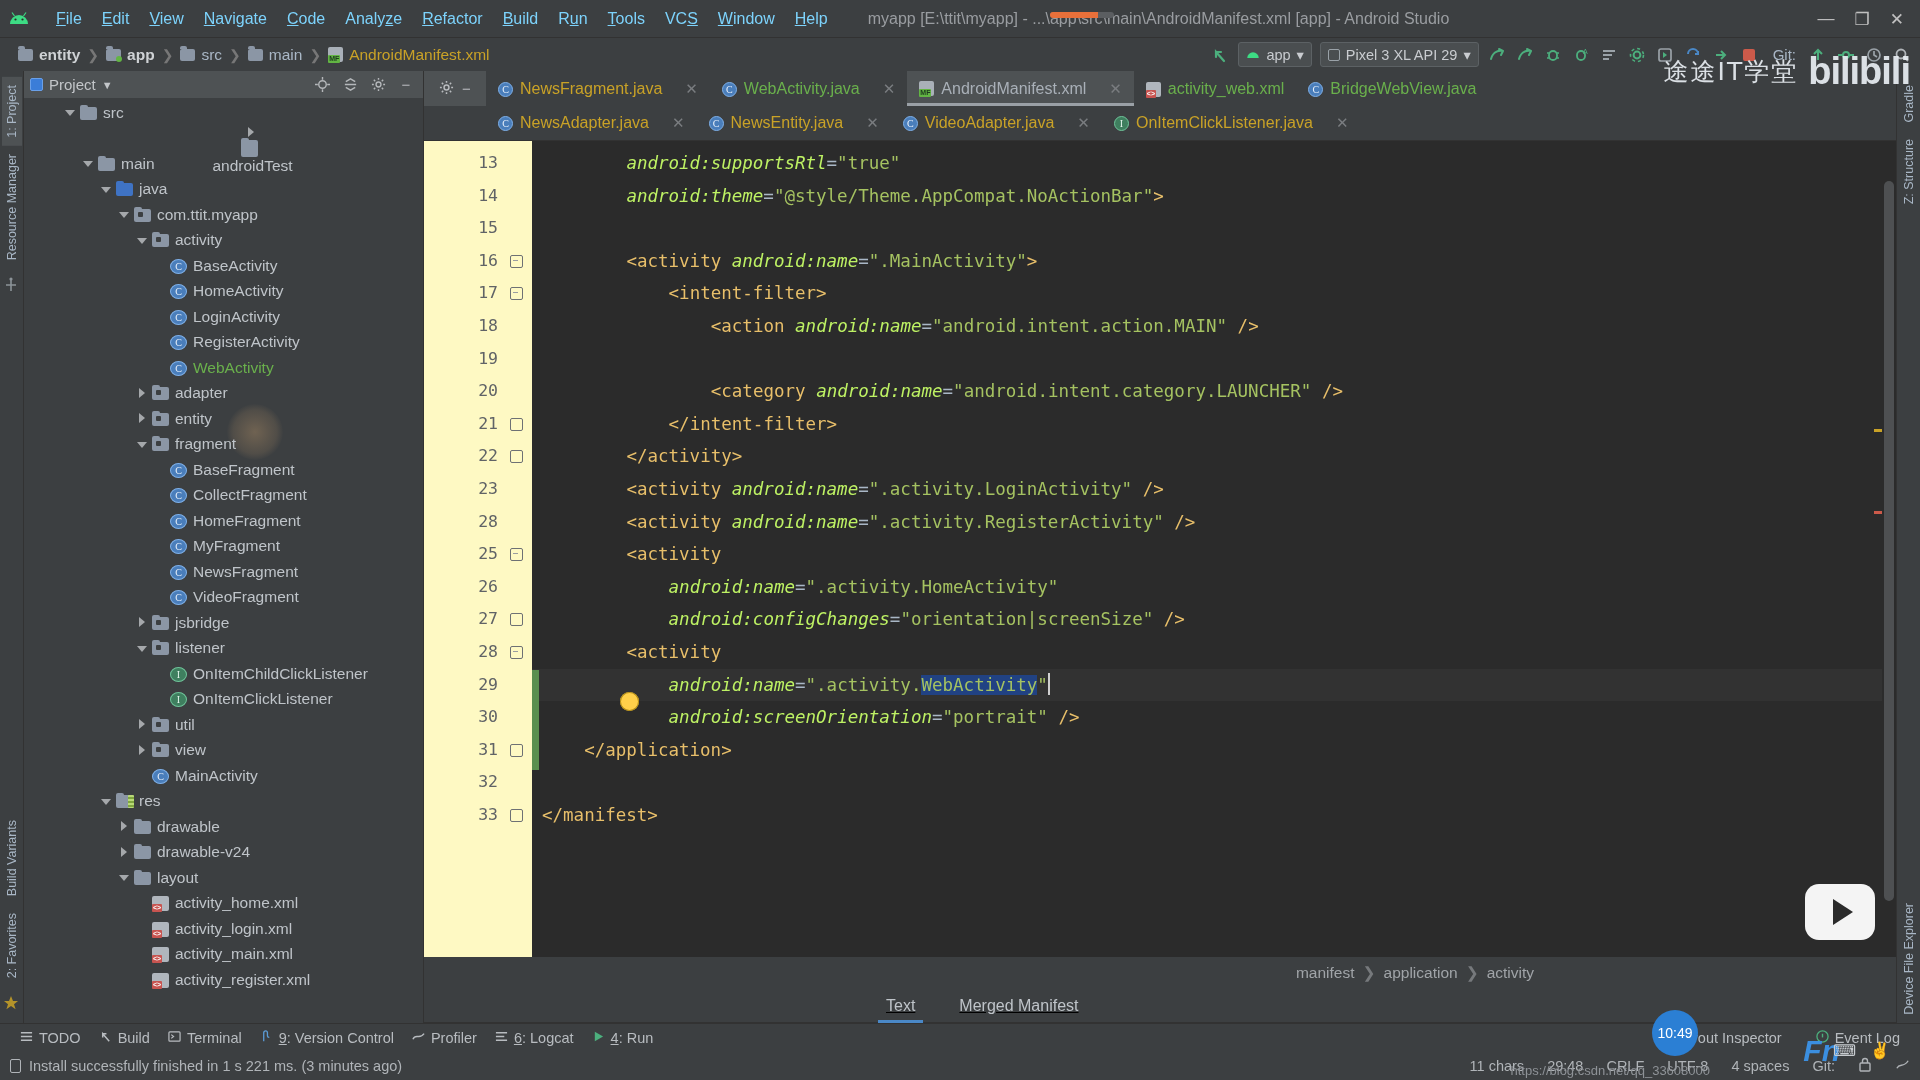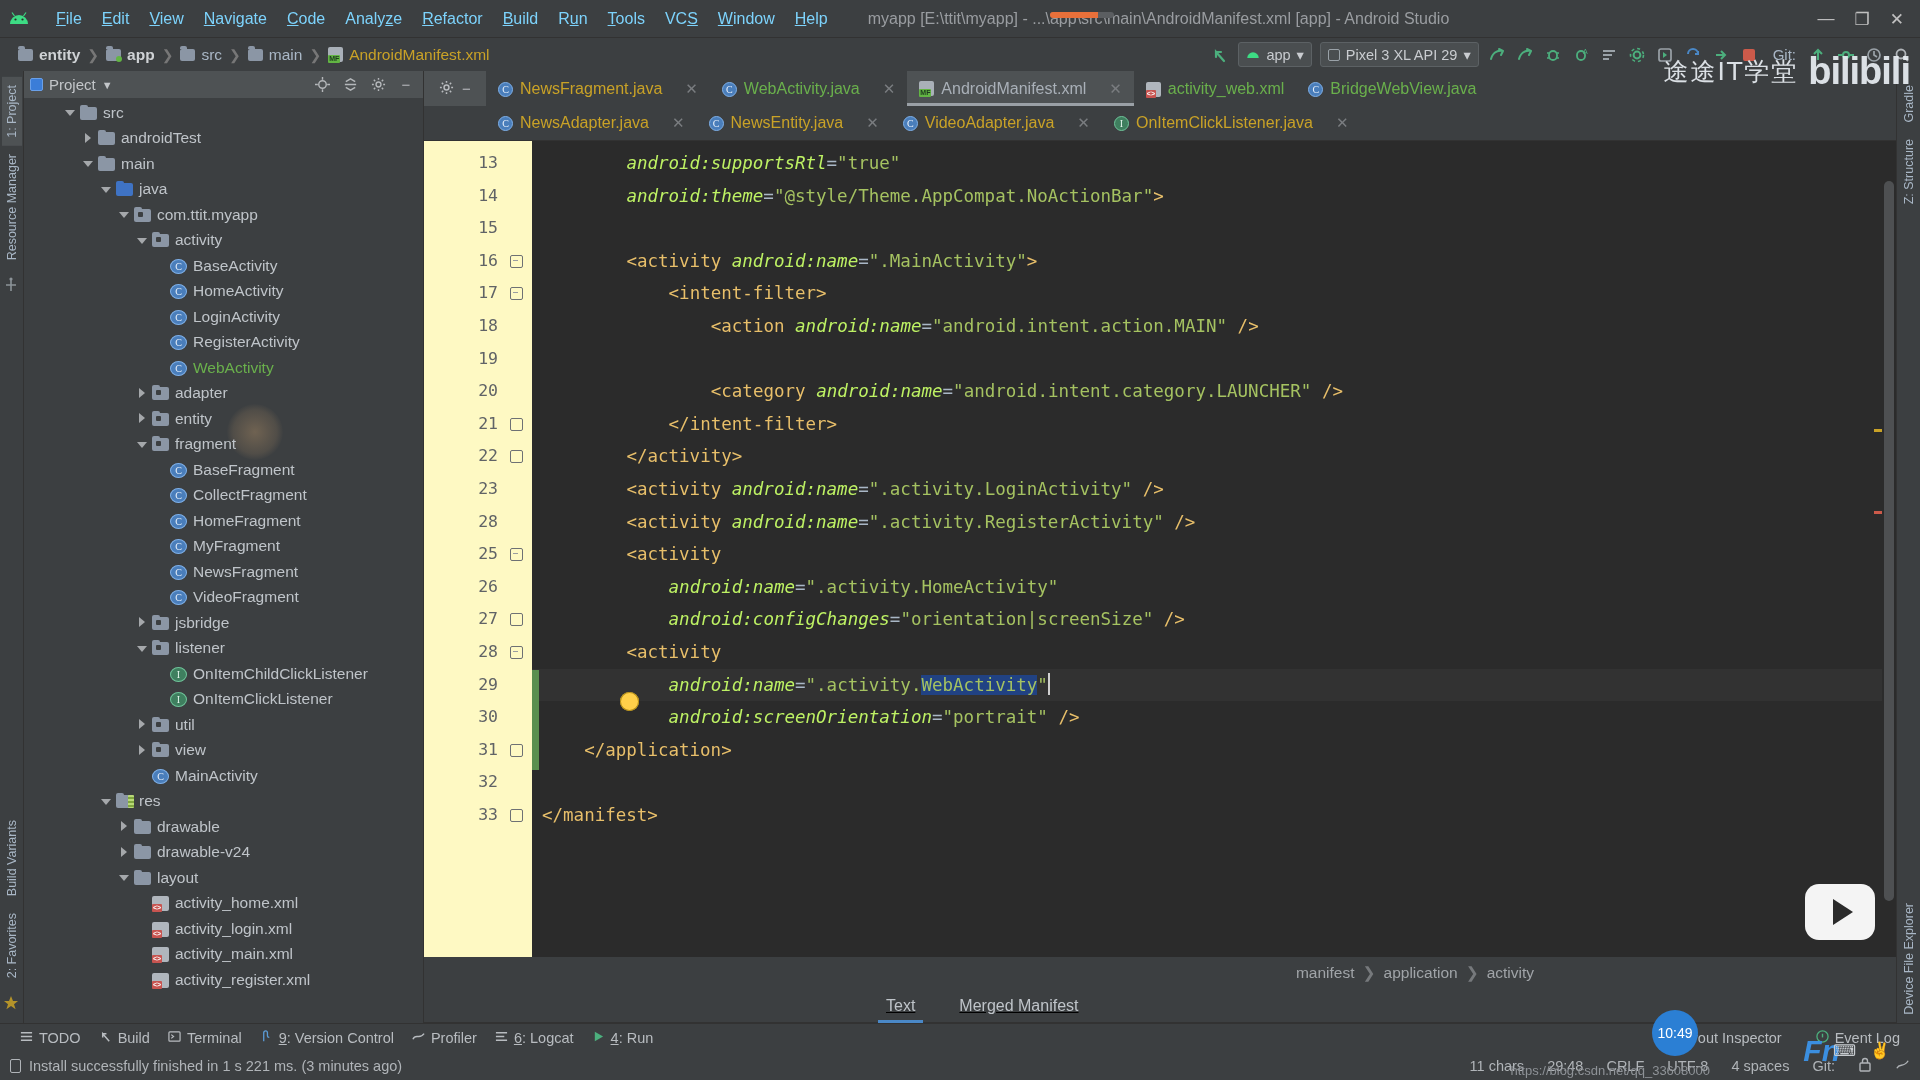--- a/index.html
+++ b/index.html
@@ -471,21 +471,21 @@
         </span>
         <span class="hicon">−</span>
       </div>
       <div class="tree" id="tree">
         <div class="mouse-halo" style="left:203px; top:306px;"></div>
       <div class="trow" style="padding-left: 40px;">
             <span class="arrow down"></span>
             <span class="t-ico i-folder"></span>
             <span class="tlabel">src</span>
           </div>
-          <div class="trow" style="padding-left: 58px;">
+          <div class="trow" style="padding-left: 58px; flex-direction: column;">
             <span class="arrow right"></span>
             <span class="t-ico i-folder"></span>
             <span class="tlabel">androidTest</span>
           </div>
           <div class="trow" style="padding-left: 58px;">
             <span class="arrow down"></span>
             <span class="t-ico i-folder"></span>
             <span class="tlabel">main</span>
           </div>
           <div class="trow" style="padding-left: 76px;">

